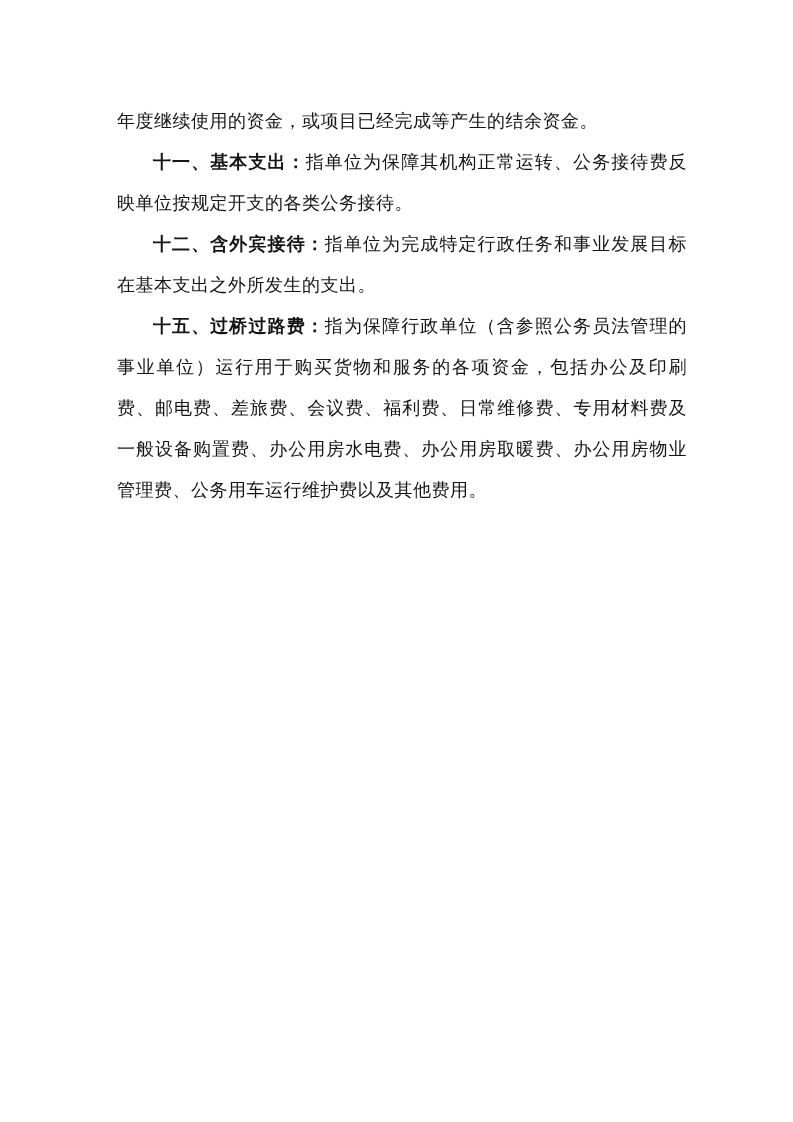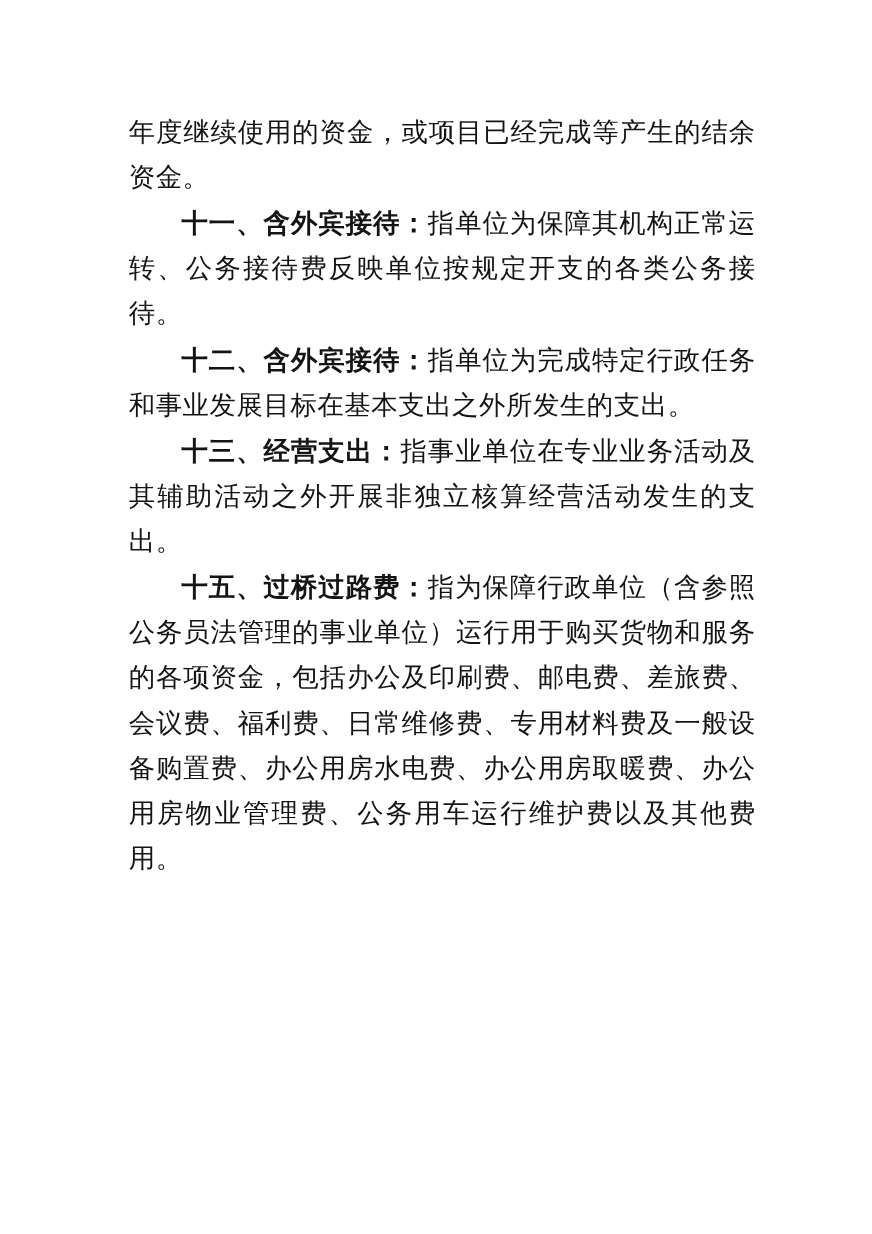--- a/index.html
+++ b/index.html
@@ -13,21 +13,21 @@
     height: 1122px;
     background: #ffffff;
     overflow: hidden;
   }
   .content {
     position: absolute;
     left: 117px;
     top: 100px;
     width: 570px;
     font-family: "DejaVu Serif", "Liberation Serif", serif;
-    font-size: 24px;
+    font-size: 18px;
     line-height: 41px;
     color: #141414;
     text-align: justify;
     text-justify: inter-ideograph;
     letter-spacing: 0.5px;
   }
   .para {
     margin: 0;
     padding: 0;
     text-indent: 2em;
@@ -40,23 +40,22 @@
   }
 </style>
 </head>
 <body>
 
 <div class="page">
   <div class="content">
 
     <p class="para continuation"><span>年度继续使用的资金，或项目已经完成等产生的结余资金。</span></p>
 
-    <p class="para"><span class="term-head">十一、含外宾接待：</span><span>指单位为保障其机构正常运转、公务接待费反映单位按规定开支的各类公务接待。</span></p>
+    <p class="para"><span class="term-head">十一、基本支出：</span><span>指单位为保障其机构正常运转、公务接待费反映单位按规定开支的各类公务接待。</span></p>
 
     <p class="para"><span class="term-head">十二、含外宾接待：</span><span>指单位为完成特定行政任务和事业发展目标在基本支出之外所发生的支出。</span></p>
 
-    <p class="para"><span class="term-head">十三、经营支出：</span><span>指事业单位在专业业务活动及其辅助活动之外开展非独立核算经营活动发生的支出。</span></p>
 
 
     <p class="para"><span class="term-head">十五、过桥过路费：</span><span>指为保障行政单位（含参照公务员法管理的事业单位）运行用于购买货物和服务的各项资金，包括办公及印刷费、邮电费、差旅费、会议费、福利费、日常维修费、专用材料费及一般设备购置费、办公用房水电费、办公用房取暖费、办公用房物业管理费、公务用车运行维护费以及其他费用。</span></p>
 
   </div>
 </div>
 
 </body></html>

